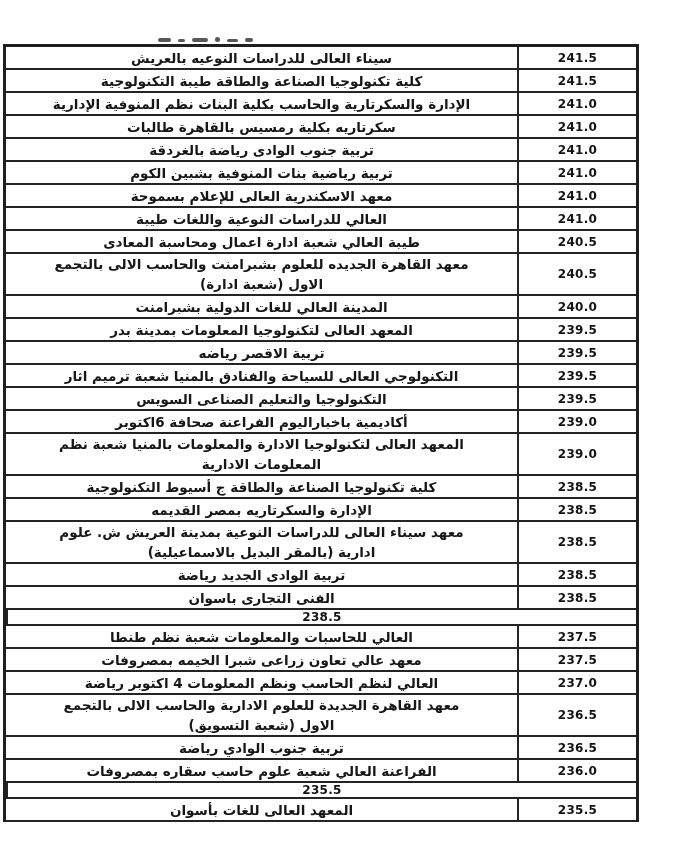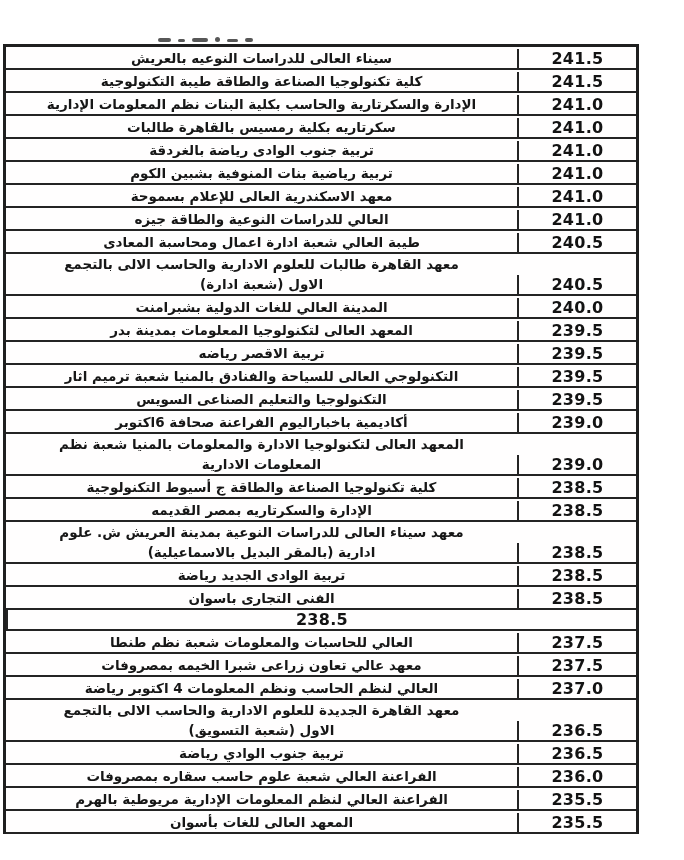--- a/index.html
+++ b/index.html
@@ -29,41 +29,40 @@
   .scores-table {
     position: absolute; left: 3px; top: 44px; width: 636px;
     border: 3px solid #1f1f1f;
     border-bottom: none;
     background: #fffefe;
   }
   .row {
     display: flex;
     border-bottom: 2px solid #242424;
     background: #fffefe;
-    align-items: flex-end;
   }
   .cell {
     display: flex; align-items: center; justify-content: center;
     text-align: center;
     color: #171717;
     font-weight: bold;
   }
   .cell.name {
     width: 511px;
     min-height: 21px;
     direction: rtl;
     white-space: pre-line;
     font-size: 13.5px;
     line-height: 20px;
     padding: 0 3px;
   }
   .cell.score {
     flex: 1;
     border-left: 2px solid #242424;
-    font-size: 16px;
+    font-size: 12px;
     letter-spacing: .3px;
     color: #131313;
     direction: ltr;
   }
 </style>
 </head>
 <body>
 
 <div class="page">
 
@@ -80,49 +79,49 @@
     <div id="rows-container">
         <div class="row">
           <div class="cell name">سيناء العالى للدراسات النوعيه بالعريش</div>
           <div class="cell score">241.5</div>
         </div>
         <div class="row">
           <div class="cell name">كلية تكنولوجيا الصناعة والطاقة طيبة التكنولوجية</div>
           <div class="cell score">241.5</div>
         </div>
         <div class="row">
-          <div class="cell name">الإدارة والسكرتارية والحاسب بكلية البنات نظم المعلومات الإدارية</div>
+          <div class="cell name">الإدارة والسكرتارية والحاسب بكلية البنات نظم المنوفية الإدارية</div>
           <div class="cell score">241.0</div>
         </div>
         <div class="row">
           <div class="cell name">سكرتاريه بكلية رمسيس بالقاهرة طالبات</div>
           <div class="cell score">241.0</div>
         </div>
         <div class="row">
           <div class="cell name">تربية جنوب الوادى رياضة بالغردقة</div>
           <div class="cell score">241.0</div>
         </div>
         <div class="row">
           <div class="cell name">تربية رياضية بنات المنوفية بشبين الكوم</div>
           <div class="cell score">241.0</div>
         </div>
         <div class="row">
           <div class="cell name">معهد الاسكندرية العالى للإعلام بسموحة</div>
           <div class="cell score">241.0</div>
         </div>
         <div class="row">
-          <div class="cell name">العالي للدراسات النوعية والطاقة جيزه</div>
+          <div class="cell name">العالي للدراسات النوعية واللغات طيبة</div>
           <div class="cell score">241.0</div>
         </div>
         <div class="row">
           <div class="cell name">طيبة العالي شعبة ادارة اعمال ومحاسبة المعادى</div>
           <div class="cell score">240.5</div>
         </div>
         <div class="row">
-          <div class="cell name">معهد القاهرة طالبات للعلوم الادارية والحاسب الالى بالتجمع
+          <div class="cell name">معهد القاهرة الجديده للعلوم بشبرامنت والحاسب الالى بالتجمع
 الاول (شعبة ادارة)</div>
           <div class="cell score">240.5</div>
         </div>
         <div class="row">
           <div class="cell name">المدينة العالي للغات الدولية بشبرامنت</div>
           <div class="cell score">240.0</div>
         </div>
         <div class="row">
           <div class="cell name">المعهد العالى لتكنولوجيا المعلومات بمدينة بدر</div>
           <div class="cell score">239.5</div>
@@ -191,21 +190,20 @@
         </div>
         <div class="row">
           <div class="cell name">تربية جنوب الوادي رياضة</div>
           <div class="cell score">236.5</div>
         </div>
         <div class="row">
           <div class="cell name">الفراعنة العالي شعبة علوم حاسب سقاره بمصروفات</div>
           <div class="cell score">236.0</div>
         </div>
         <div class="row">
-          <div class="cell name">الفراعنة العالي لنظم المعلومات الإدارية مريوطية بالهرم</div>
           <div class="cell score">235.5</div>
         </div>
         <div class="row">
           <div class="cell name">المعهد العالى للغات بأسوان</div>
           <div class="cell score">235.5</div>
         </div>
       </div>
   </div>
 
 </div>

